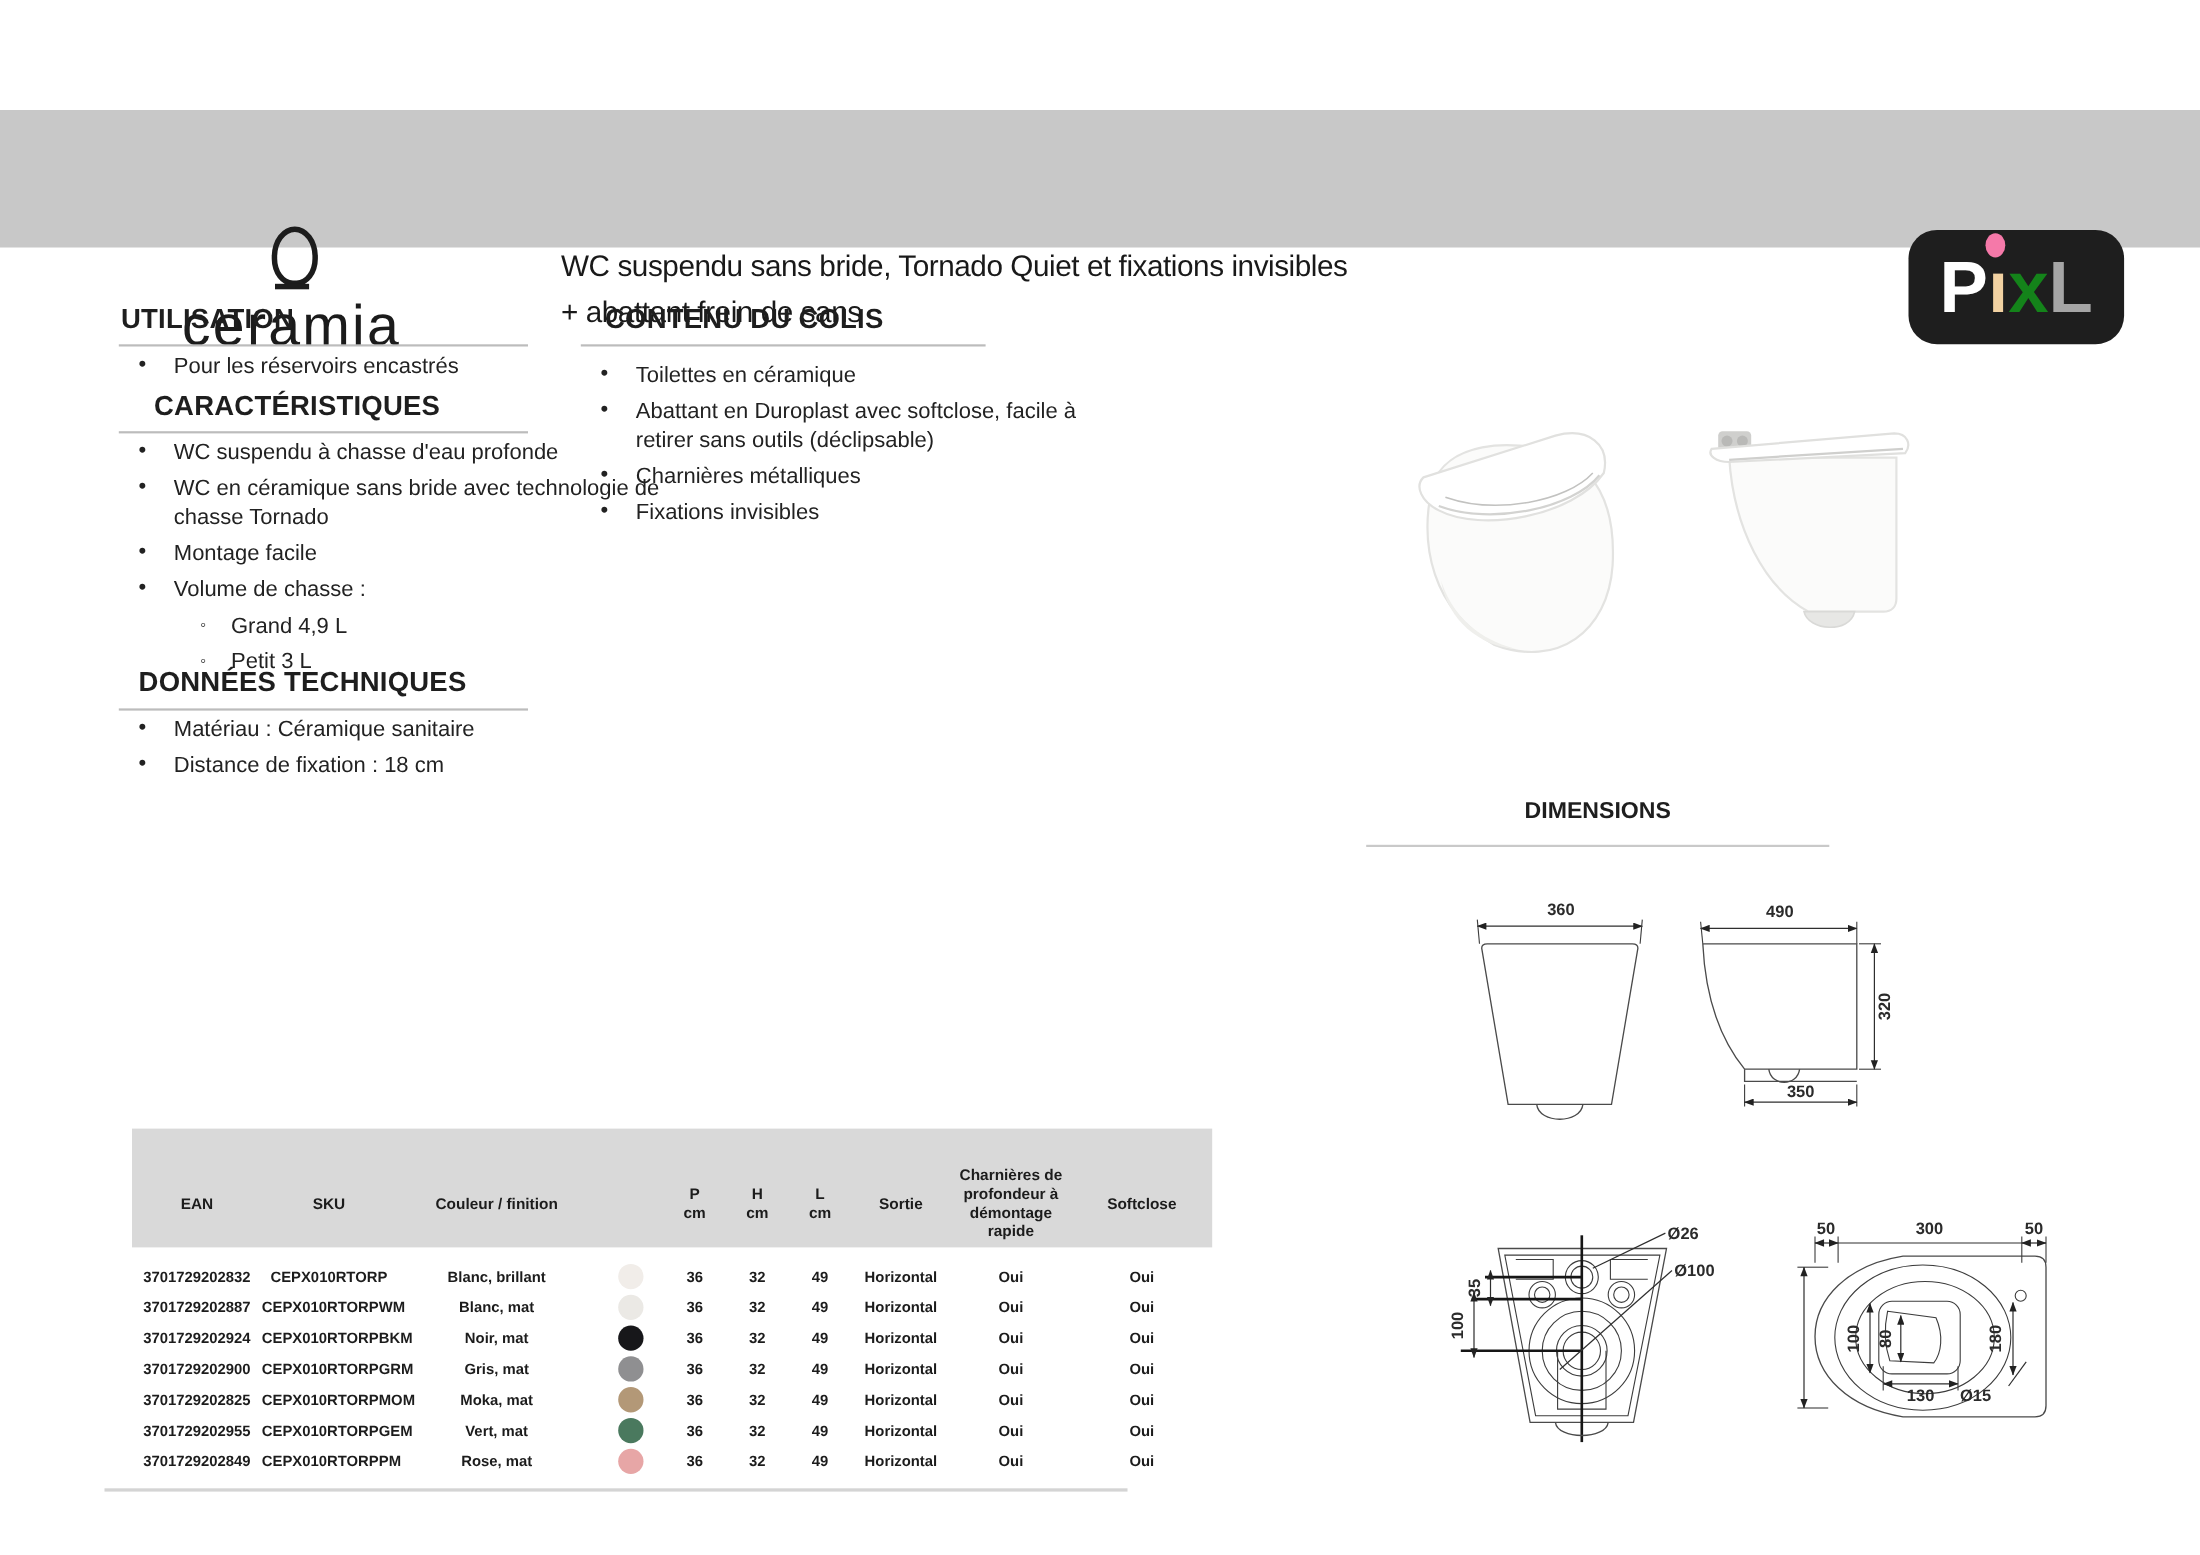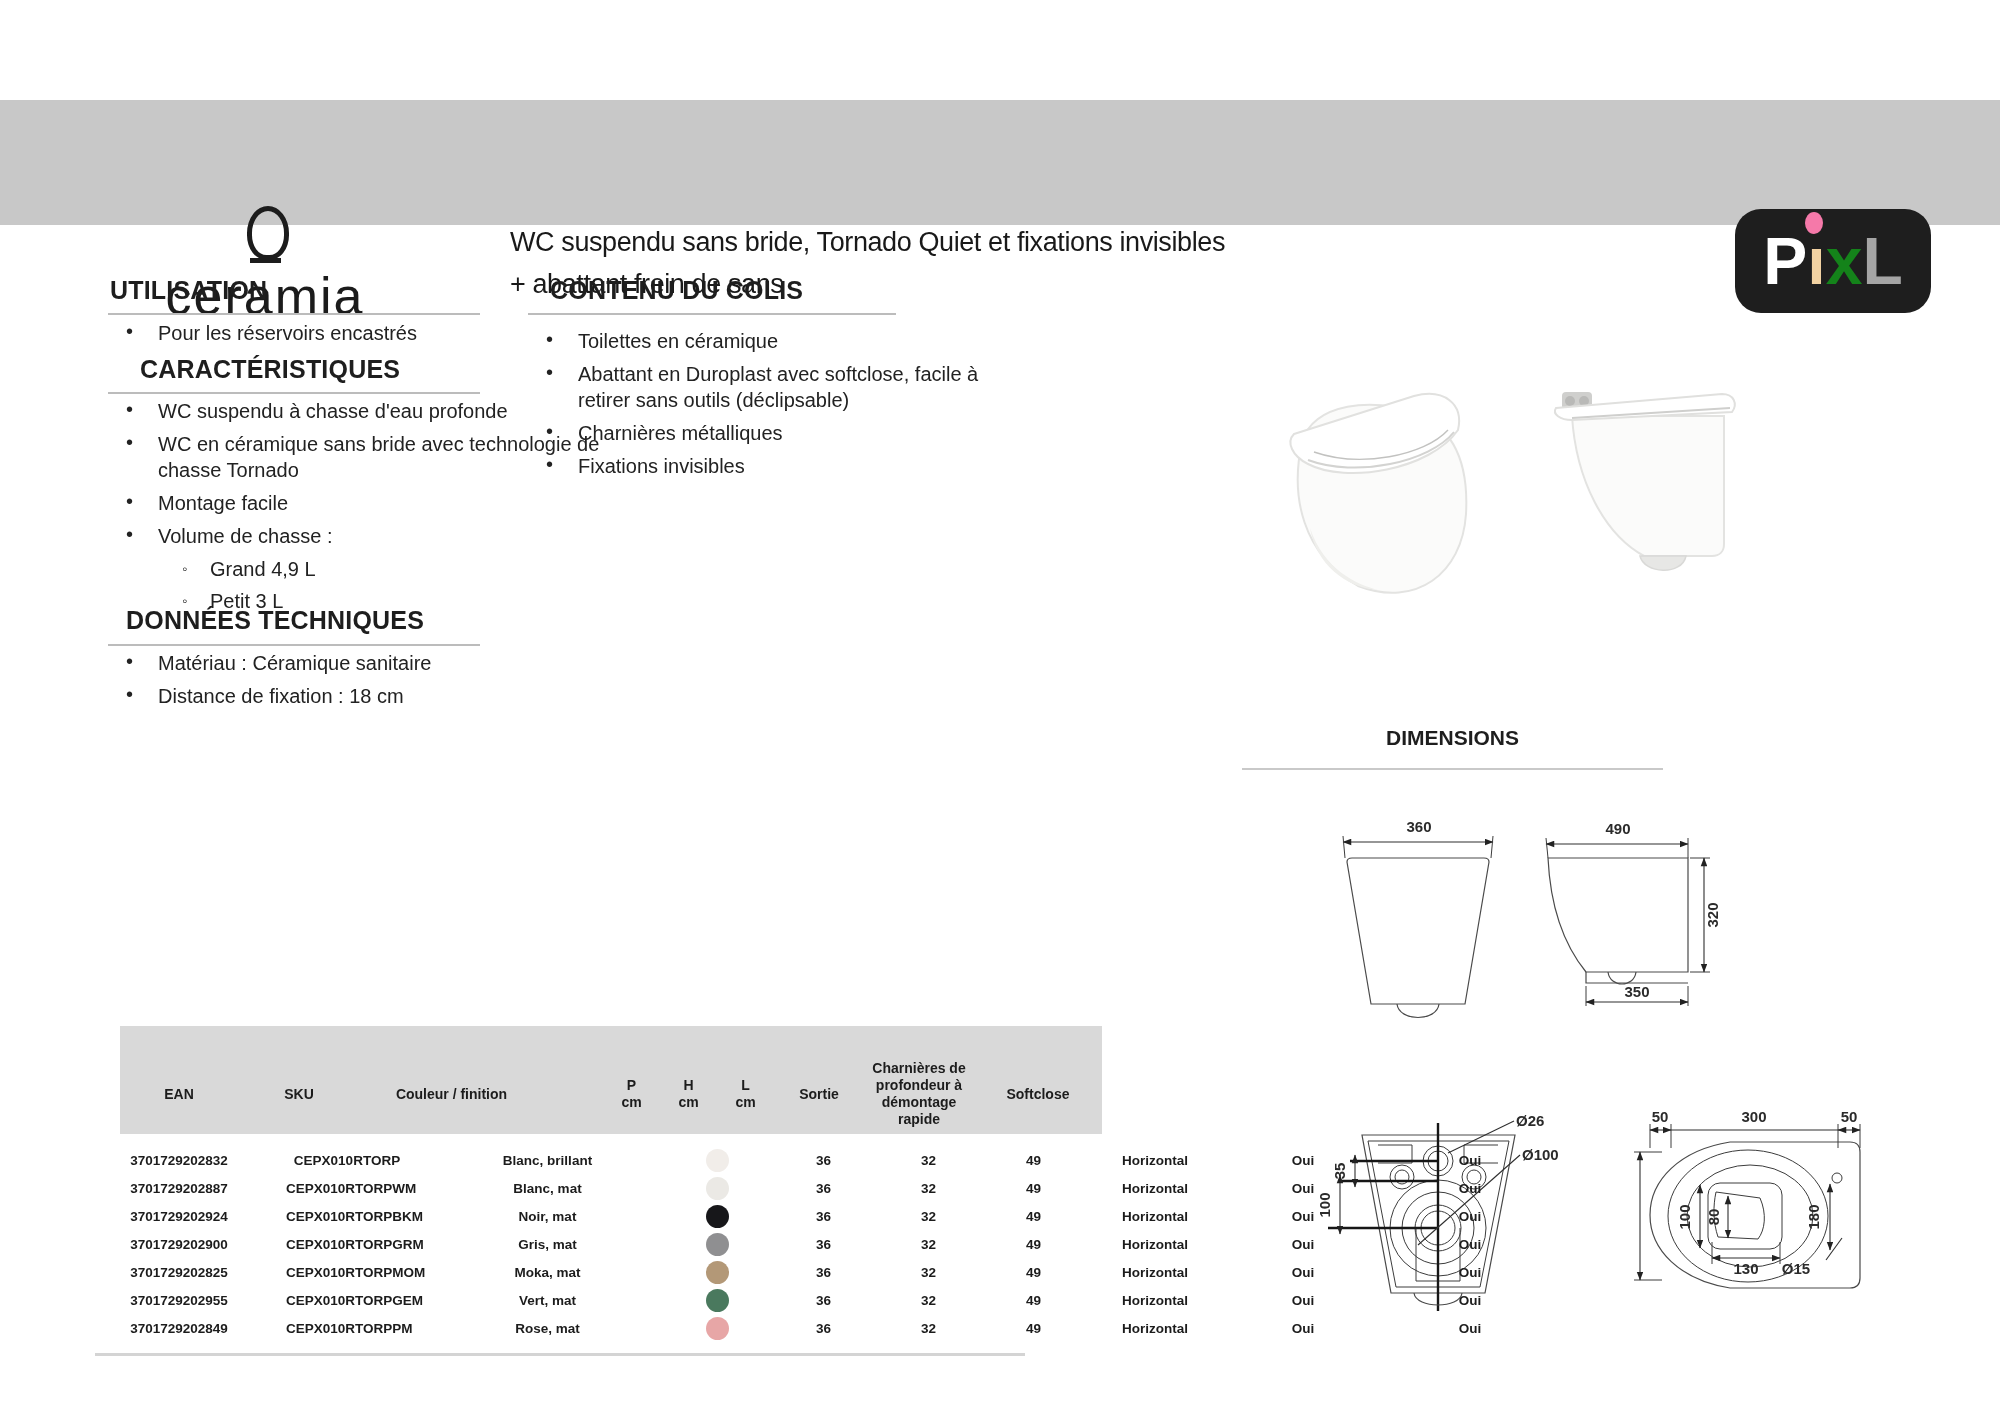--- a/index.html
+++ b/index.html
@@ -33,21 +33,21 @@
   
   .dim-h{position:absolute;left:1242px;top:726px;width:421px;text-align:center;
          font-size:21px;font-weight:700;color:#1e1e1e;}
   .dim-rule{position:absolute;left:1242px;top:768px;width:421px;height:2px;background:#c9c9c9;}
 
   
   .tbl{position:absolute;left:120px;top:1026px;width:982px;}
   .thead,.trow{display:grid;grid-template-columns:118px 122px 183px 60px 57px 57px 57px 90px 110px 128px;}
   .thead{background:#d9d9d9;min-height:70px;align-items:center;}
   .thead .c{font-size:14px;font-weight:700;text-align:center;line-height:17px;padding:6px 2px;color:#1c1c1c;margin-top:28px;}
-  .trow{height:28px;align-items:center;gap:48px;}
+  .trow{height:28px;align-items:center;}
   .trow .c{font-size:13.5px;font-weight:700;text-align:center;color:#1c1c1c;white-space:nowrap;}
   .swatch{display:inline-block;width:23px;height:23px;border-radius:50%;vertical-align:middle;}
   .bot-rule{position:absolute;left:95px;top:1353px;width:930px;height:3px;background:#d4d4d4;}
 
   
   svg{position:absolute;overflow:visible;}
   svg text{font-family:"Liberation Sans",sans-serif;font-size:15px;font-weight:700;fill:#2b2b2b;}
   .thin{stroke:#3c3c3c;stroke-width:1;fill:none;}
   .thin2{stroke:#4a4a4a;stroke-width:1.2;fill:none;}
   .bold{stroke:#161616;stroke-width:2.4;fill:none;}

